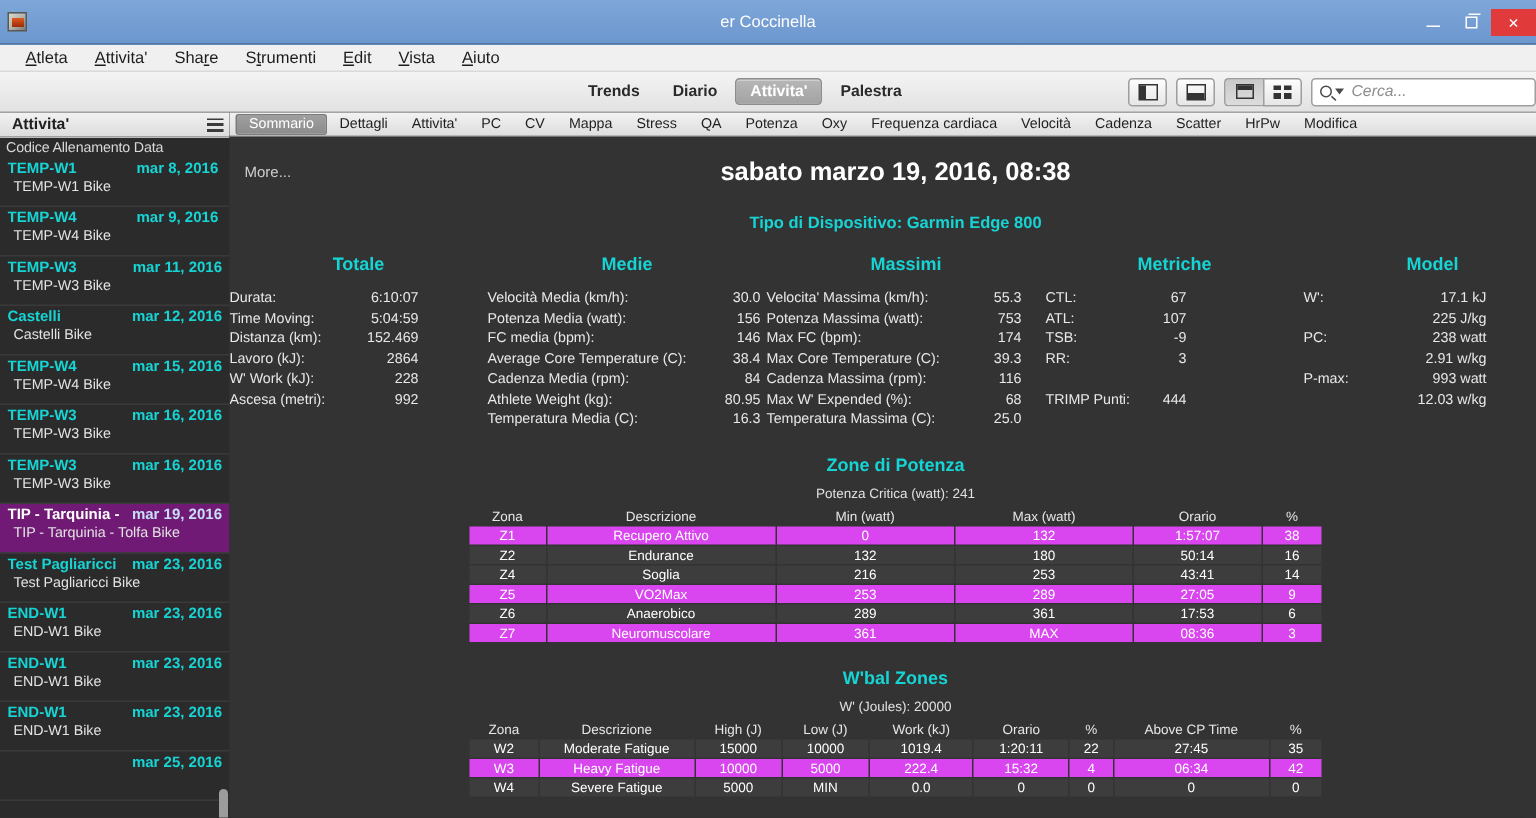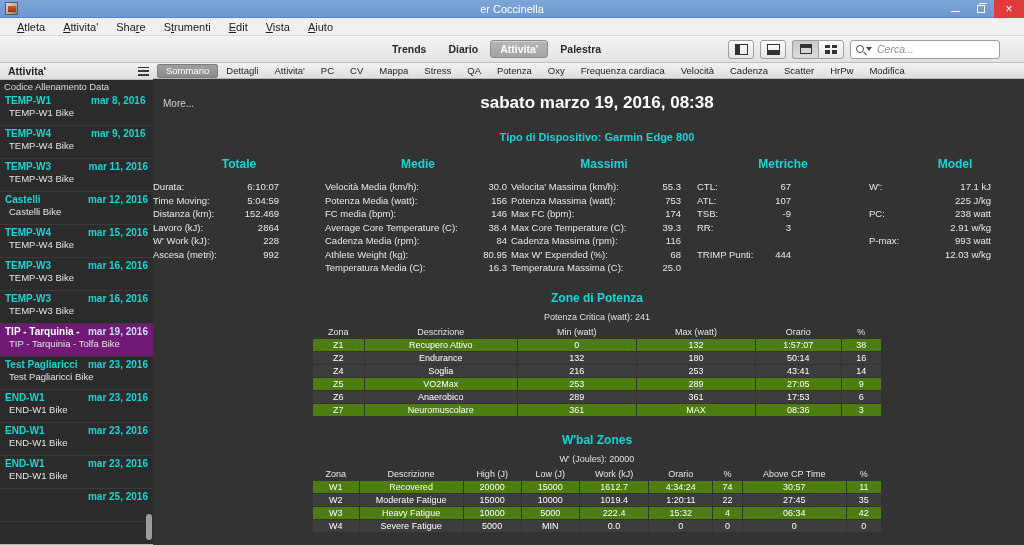--- a/index.html
+++ b/index.html
@@ -6,21 +6,21 @@
   html, body {
     margin: 0; padding: 0;
     width: 1024px; height: 545px;
     overflow: hidden;
     font-family: "Liberation Sans", sans-serif;
     background: #333333;
   }
 
   
   #titlebar {
-    height: 18px;
+    height: 30px;
     background: linear-gradient(#7ea6d8, #6c97cf);
     border-bottom: 1px solid #5f86b9;
     display: flex; align-items: center;
     position: relative;
   }
   #app-icon {
     width: 13px; height: 13px; margin-left: 5px;
     background: linear-gradient(135deg,#d8d8cf 0%,#b6b6ad 48%,#7a7a72 100%);
     border: 1px solid #5a5a55;
     position: relative;
@@ -73,21 +73,21 @@
     padding: 3px 10px; border-radius: 3px;
   }
   .tb-tab.active {
     background: linear-gradient(#b7b7b7,#a3a3a3);
     color: #ffffff;
     box-shadow: inset 0 1px 0 rgba(255,255,255,.35);
     border: 1px solid #8d8d8d;
     padding: 2px 9px;
   }
   #toolbar-right {
-    position: absolute; right: 24px; display: flex; align-items: center; gap: 6px;
+    position: absolute; right: 0; display: flex; align-items: center; gap: 6px;
   }
   .tbbtn {
     width: 26px; height: 19px;
     background: linear-gradient(#fdfdfd,#e6e6e6);
     border: 1px solid #9e9e9e; border-radius: 3px;
     display: flex; align-items: center; justify-content: center;
   }
   .tbbtn.pressed { background: linear-gradient(#c9c9c9,#dcdcdc); }
   .seg { display: flex; }
   .seg .tbbtn { border-radius: 0; border-right-width: 0; }
@@ -212,21 +212,21 @@
   }
   .ztable { width: 570px; margin: 0 auto; border-collapse: separate; border-spacing: 1px 1px; }
   .ztable th {
     font-size: 9px; font-weight: normal; color: #e6e6e6; padding: 1px 0;
     background: transparent;
   }
   .ztable td {
     font-size: 9px; color: #ffffff; text-align: center; padding: 1px 0;
     background: #3d3d3d;
   }
-  .ztable tr.odd td { background: #4d7c0f; }
+  .ztable tr.odd td { background: #d946ef; }
   .ztable tr.even td { background: #3d3d3d; }
 </style>
 </head>
 <body>
 
 <div id="titlebar">
   <div id="app-icon"></div>
   <div id="title-text">er Coccinella</div>
   <div id="win-buttons">
     <div class="winbtn">
@@ -666,31 +666,20 @@
               <th>High (J)</th>
               <th>Low (J)</th>
               <th>Work (kJ)</th>
               <th>Orario</th>
               <th>%</th>
               <th>Above CP Time</th>
               <th>%</th>
             </tr>
           </thead>
           <tbody>
-            <tr class="odd">
-              <td>W1</td>
-              <td>Recovered</td>
-              <td>20000</td>
-              <td>15000</td>
-              <td>1612.7</td>
-              <td>4:34:24</td>
-              <td>74</td>
-              <td>30:57</td>
-              <td>11</td>
-            </tr>
             <tr class="even">
               <td>W2</td>
               <td>Moderate Fatigue</td>
               <td>15000</td>
               <td>10000</td>
               <td>1019.4</td>
               <td>1:20:11</td>
               <td>22</td>
               <td>27:45</td>
               <td>35</td>

